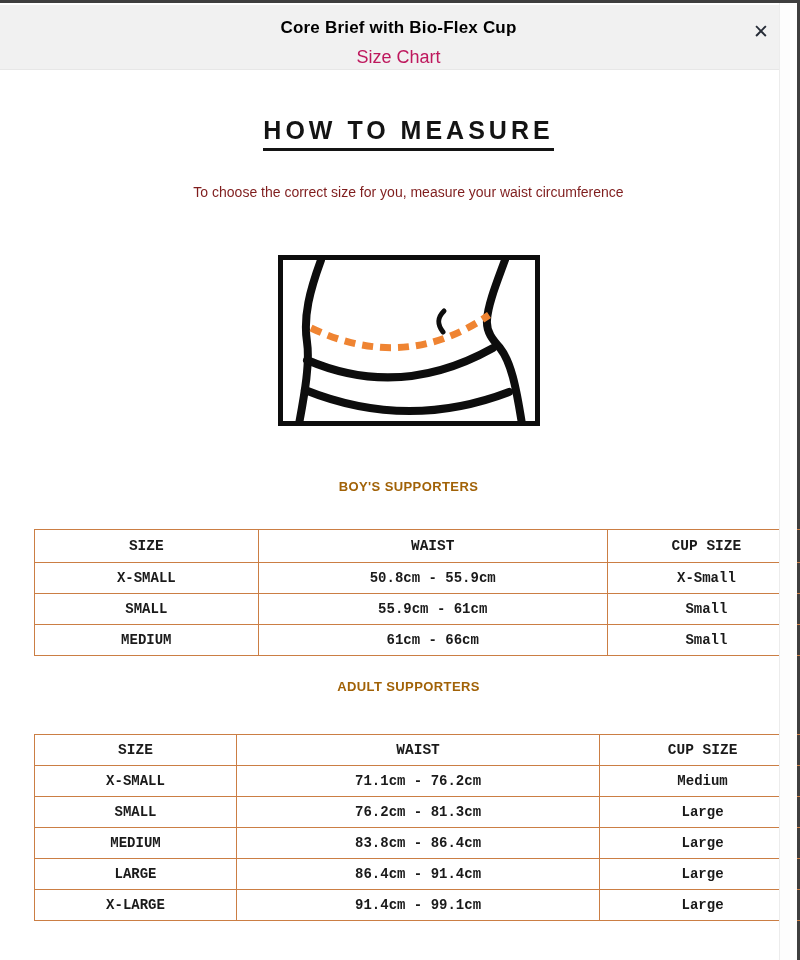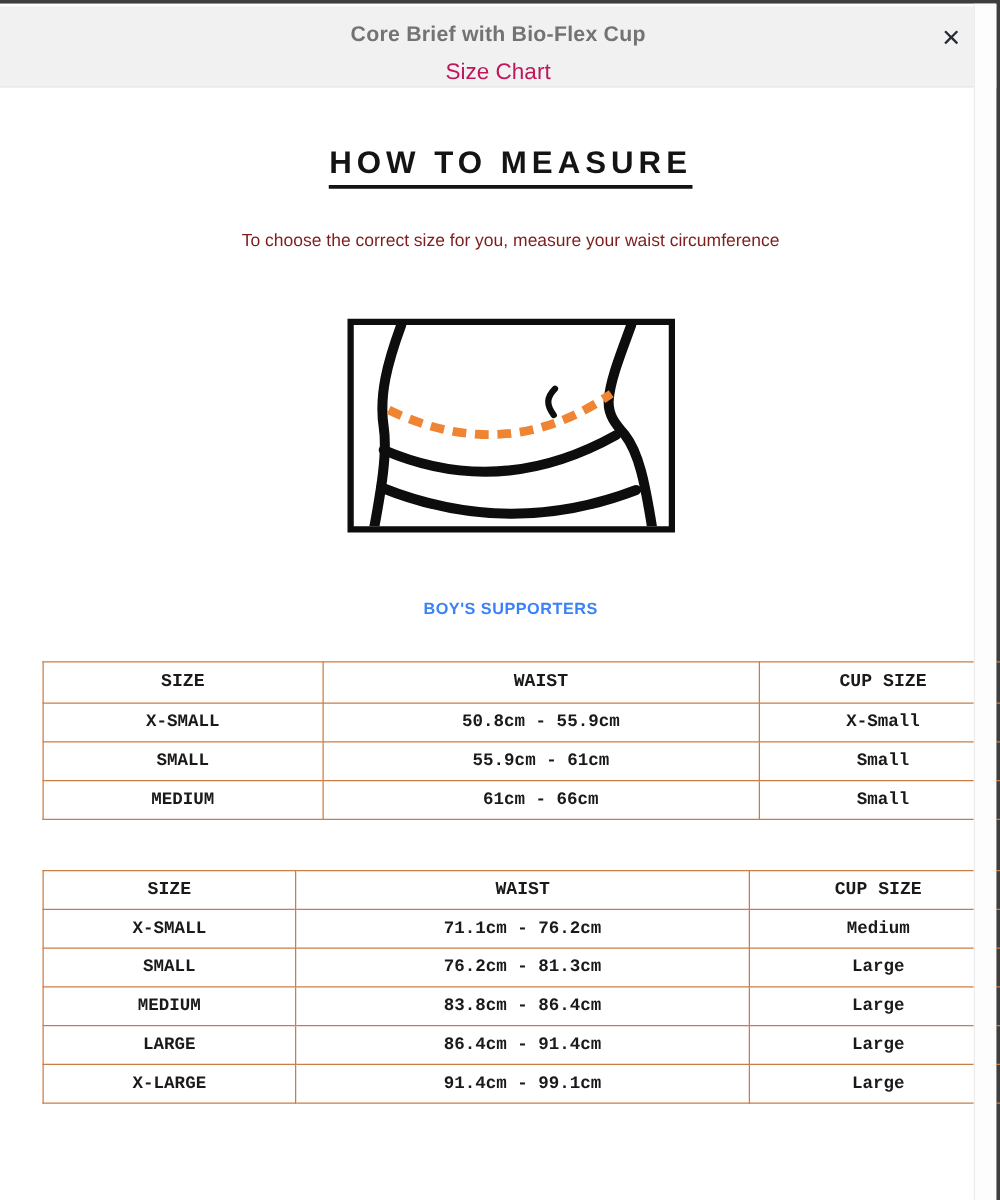--- a/index.html
+++ b/index.html
@@ -24,21 +24,21 @@
     background: #f1f1f1;
     height: 65px;
     border-bottom: 1px solid #e7e7e7;
     text-align: center;
     box-sizing: border-box;
     padding-top: 13px;
   }
   .modal-title {
     font-size: 17px;
     font-weight: 700;
-    color: #737373;
+    color: #000000;
     letter-spacing: 0.2px;
     margin: 0;
   }
   .modal-subtitle {
     font-size: 18px;
     color: #be185d;
     margin-top: 9px;
   }
   .close-button {
     position: absolute;
@@ -83,21 +83,21 @@
     border: 5px solid #0d0d0d;
     box-sizing: border-box;
     background: #ffffff;
   }
   .figure svg { display: block; width: 100%; height: 100%; }
   .section-caption {
     margin-top: 53px;
     font-size: 13px;
     font-weight: 700;
     letter-spacing: 0.4px;
-    color: #3b82f6;
+    color: #a16207;
   }
   .section-caption.second { margin-top: 23px; }
   table.size-table {
     border-collapse: collapse;
     table-layout: fixed;
     width: 772px;
     margin: 35px 14px 0;
     font-family: Liberation Mono, monospace;
   }
   table.size-table.second { margin-top: 40px; }
@@ -179,20 +179,21 @@
           <td class="cup-cell">Small</td>
         </tr>
         <tr>
           <td>MEDIUM</td>
           <td class="waist-cell">61cm - 66cm</td>
           <td class="cup-cell">Small</td>
         </tr>
       </tbody>
     </table>
 
+    <div class="section-caption second">ADULT SUPPORTERS</div>
 
     <table class="size-table second">
       <colgroup>
           <col style="width:26.2%">
           <col style="width:47.1%">
           <col style="width:26.7%">
         </colgroup>
       <thead>
         <tr>
           <th>SIZE</th>

